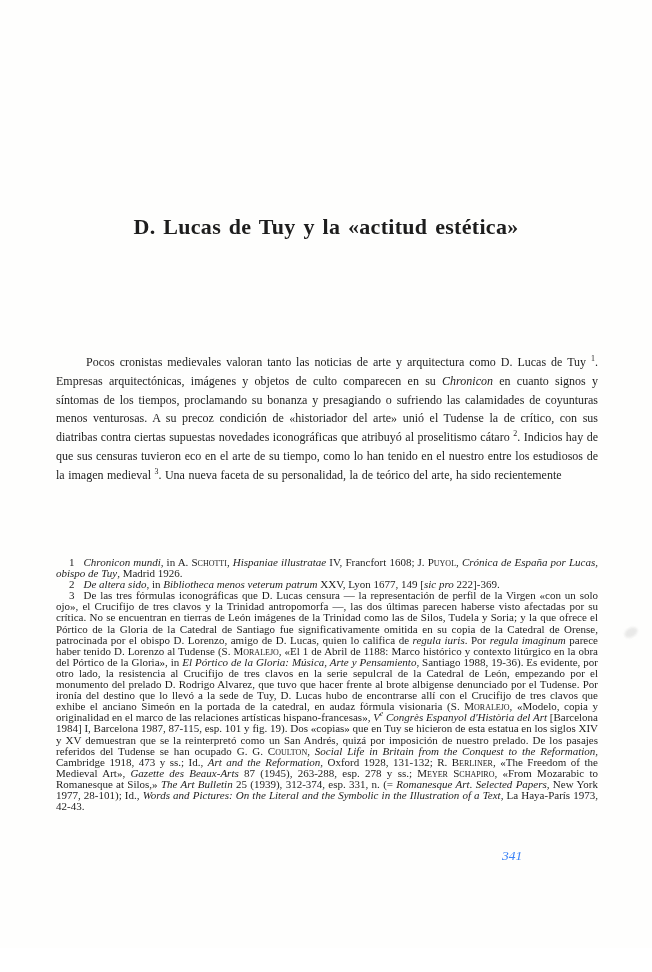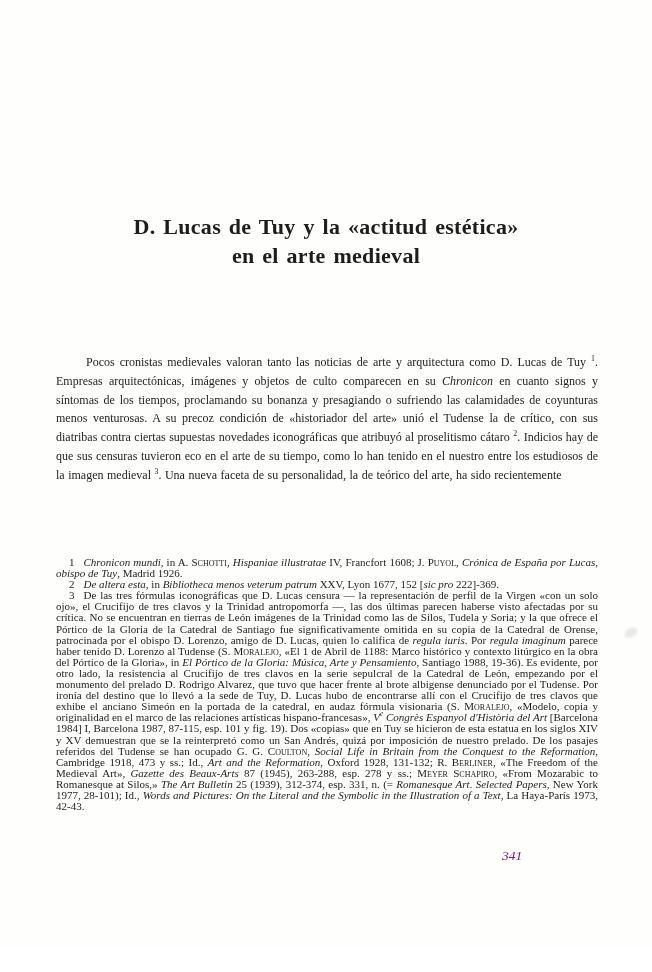--- a/index.html
+++ b/index.html
@@ -11,39 +11,38 @@
     font-size:22px;line-height:29px;font-weight:bold;letter-spacing:.3px;word-spacing:2px;}
   .title-line{display:block;}
   .body-text{position:absolute;top:353px;left:56px;width:542px;margin:0;
     font-size:12px;line-height:18.8px;text-align:justify;text-indent:30px;word-spacing:.5px;}
   .footnotes{position:absolute;top:557px;left:56px;width:542px;}
   .footnote{margin:0;font-size:11px;line-height:11.1px;text-align:justify;text-indent:13px;}
   .fn-num{padding-right:9px;}
   .i{font-style:italic;}
   .sc{font-variant:small-caps;}
   .sup{vertical-align:super;font-size:66%;line-height:0;}
-  .page-number{position:absolute;top:848px;left:502px;font-style:italic;font-size:13.5px;color:#701a75;}
+  .page-number{position:absolute;top:848px;left:502px;font-style:italic;font-size:13.5px;color:#3b82f6;}
   .scan-artifact{position:absolute;top:628px;left:624px;width:14px;height:9px;
     background:#e9e9e8;border-radius:50%;transform:rotate(-30deg);filter:blur(1px);}
 </style>
 </head>
 <body>
 
 <div class="page">
 
   <h1 class="title">
     <span class="title-line">D. Lucas de Tuy y la «actitud estética»</span>
-    <span class="title-line">en el arte medieval</span>
   </h1>
 
   <p class="body-text"><span>Pocos cronistas medievales valoran tanto las noticias de arte y arquitectura como D. Lucas de Tuy </span><span class="sup">1</span><span>. Empresas arquitectónicas, imágenes y objetos de culto comparecen en su </span><span class="i">Chronicon</span><span> en cuanto signos y síntomas de los tiempos, proclamando su bonanza y presagiando o sufriendo las calamidades de coyunturas menos venturosas. A su precoz condición de «historiador del arte» unió el Tudense la de crítico, con sus diatribas contra ciertas supuestas novedades iconográficas que atribuyó al proselitismo cátaro </span><span class="sup">2</span><span>. Indicios hay de que sus censuras tuvieron eco en el arte de su tiempo, como lo han tenido en el nuestro entre los estudiosos de la imagen medieval </span><span class="sup">3</span><span>. Una nueva faceta de su personalidad, la de teórico del arte, ha sido recientemente</span></p>
 
   <div class="footnotes">
     <p class="footnote"><span class="fn-num">1</span><span><span class="i">Chronicon mundi</span><span>, in A. </span><span class="sc">Schotti</span><span>, </span><span class="i">Hispaniae illustratae</span><span> IV, Francfort 1608; J. </span><span class="sc">Puyol</span><span>, </span><span class="i">Crónica de España por Lucas, obispo de Tuy</span><span>, Madrid 1926.</span></span></p>
-    <p class="footnote"><span class="fn-num">2</span><span><span class="i">De altera esta</span><span>, in </span><span class="i">Bibliotheca menos veterum patrum</span><span> XXV, Lyon 1677, 152 [</span><span class="i">sic pro</span><span> 222]-369.</span></span></p>
+    <p class="footnote"><span class="fn-num">2</span><span><span class="i">De altera sido</span><span>, in </span><span class="i">Bibliotheca menos veterum patrum</span><span> XXV, Lyon 1677, 149 [</span><span class="i">sic pro</span><span> 222]-369.</span></span></p>
     <p class="footnote"><span class="fn-num">3</span><span><span>De las tres fórmulas iconográficas que D. Lucas censura — la representación de perfil de la Virgen «con un solo ojo», el Crucifijo de tres clavos y la Trinidad antropomorfa —, las dos últimas parecen haberse visto afectadas por su crítica. No se encuentran en tierras de León imágenes de la Trinidad como las de Silos, Tudela y Soria; y la que ofrece el Pórtico de la Gloria de la Catedral de Santiago fue significativamente omitida en su copia de la Catedral de Orense, patrocinada por el obispo D. Lorenzo, amigo de D. Lucas, quien lo califica de </span><span class="i">regula iuris</span><span>. Por </span><span class="i">regula imaginum</span><span> parece haber tenido D. Lorenzo al Tudense (S. </span><span class="sc">Moralejo</span><span>, «El 1 de Abril de 1188: Marco histórico y contexto litúrgico en la obra del Pórtico de la Gloria», in </span><span class="i">El Pórtico de la Gloria: Música, Arte y Pensamiento</span><span>, Santiago 1988, 19-36). Es evidente, por otro lado, la resistencia al Crucifijo de tres clavos en la serie sepulcral de la Catedral de León, empezando por el monumento del prelado D. Rodrigo Alvarez, que tuvo que hacer frente al brote albigense denunciado por el Tudense. Por ironía del destino que lo llevó a la sede de Tuy, D. Lucas hubo de encontrarse allí con el Crucifijo de tres clavos que exhibe el anciano Simeón en la portada de la catedral, en audaz fórmula visionaria (S. </span><span class="sc">Moralejo</span><span>, «Modelo, copia y originalidad en el marco de las relaciones artísticas hispano-francesas», </span><span class="i">V</span><span class="i sup">e</span><span class="i"> Congrès Espanyol d'Història del Art</span><span> [Barcelona 1984] I, Barcelona 1987, 87-115, esp. 101 y fig. 19). Dos «copias» que en Tuy se hicieron de esta estatua en los siglos XIV y XV demuestran que se la reinterpretó como un San Andrés, quizá por imposición de nuestro prelado. De los pasajes referidos del Tudense se han ocupado G. G. </span><span class="sc">Coulton</span><span>, </span><span class="i">Social Life in Britain from the Conquest to the Reformation</span><span>, Cambridge 1918, 473 y ss.; Id., </span><span class="i">Art and the Reformation</span><span>, Oxford 1928, 131-132; R. </span><span class="sc">Berliner</span><span>, «The Freedom of the Medieval Art», </span><span class="i">Gazette des Beaux-Arts</span><span> 87 (1945), 263-288, esp. 278 y ss.; </span><span class="sc">Meyer Schapiro</span><span>, «From Mozarabic to Romanesque at Silos,» </span><span class="i">The Art Bulletin</span><span> 25 (1939), 312-374, esp. 331, n. (= </span><span class="i">Romanesque Art. Selected Papers</span><span>, New York 1977, 28-101); Id., </span><span class="i">Words and Pictures: On the Literal and the Symbolic in the Illustration of a Text</span><span>, La Haya-París 1973, 42-43.</span></span></p>
   </div>
 
   <div class="page-number">341</div>
 
   <div class="scan-artifact"></div>
 
 </div>
 
 </body></html>

